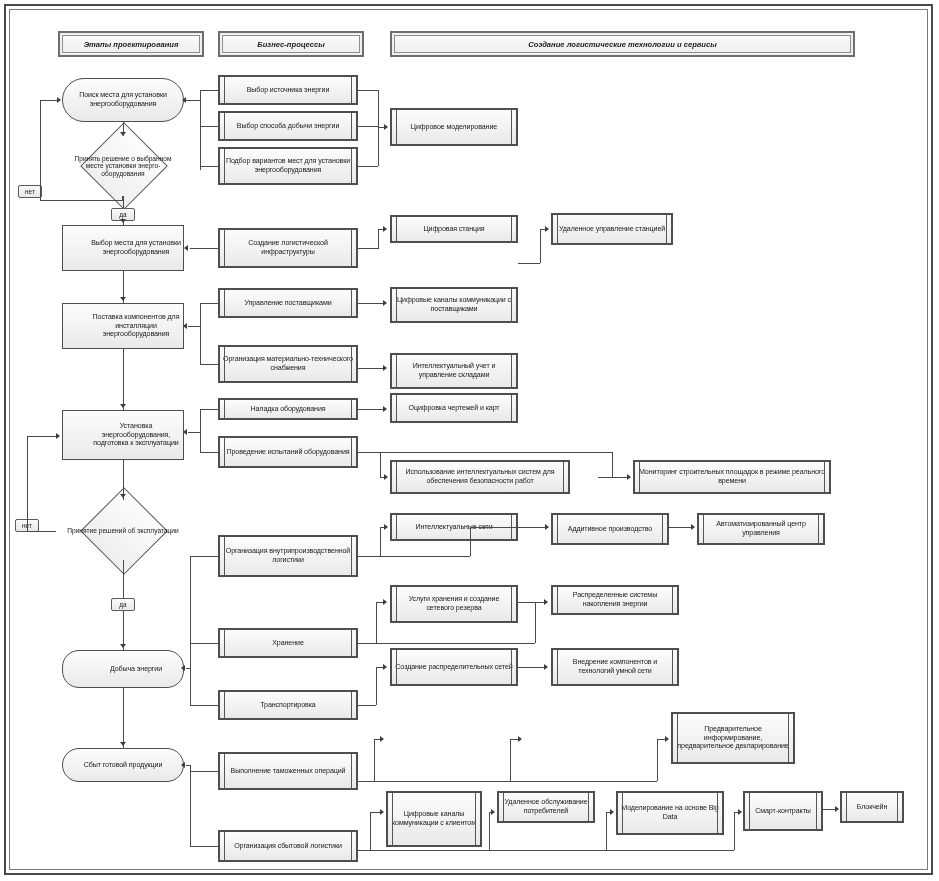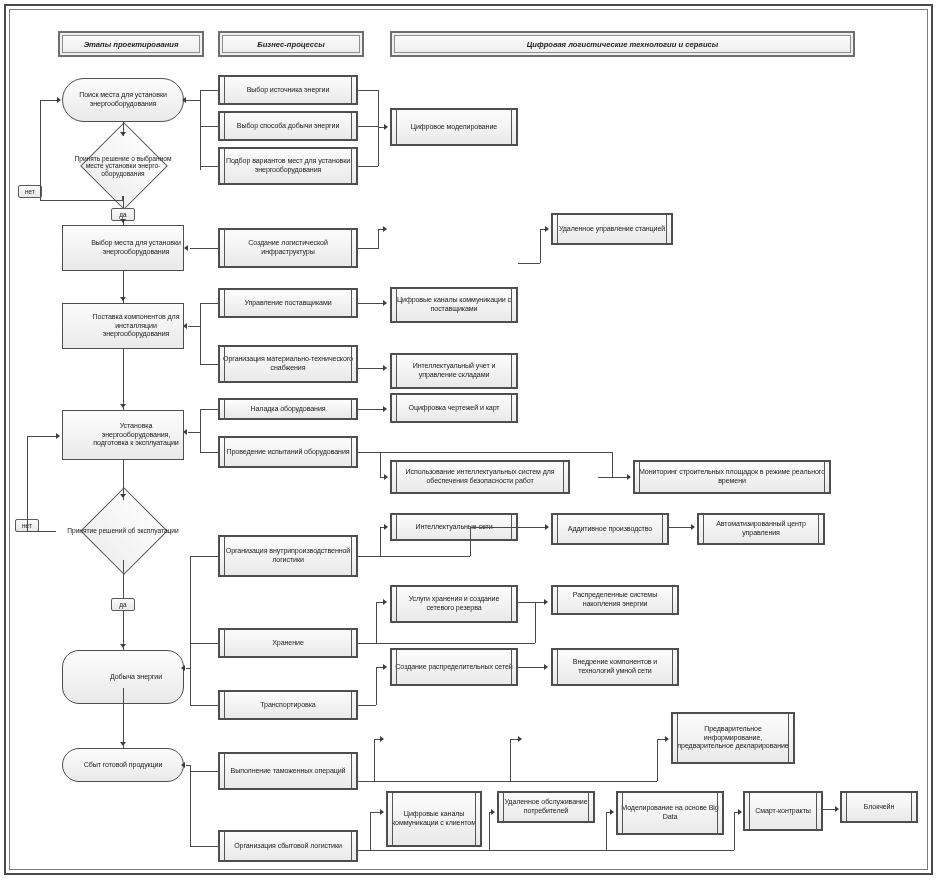--- a/index.html
+++ b/index.html
@@ -68,21 +68,21 @@
         <span>Этапы проектирования</span>
       </div>
   </div>
   <div class="banner" style="left:218px;top:31px;width:146px;height:26px;">
     <div class="inner">
         <span>Бизнес-процессы</span>
       </div>
   </div>
   <div class="banner" style="left:390px;top:31px;width:465px;height:26px;">
     <div class="inner">
-        <span>Цифровая логистические технологии и сервисы</span>
+        <span>Создание логистические технологии и сервисы</span>
       </div>
   </div>
 
   <div class="node term" style="left:62px;top:78px;width:122px;height:44px;">
     <span>Поиск места для установки энергооборудования</span>
   </div>
 
   <div class="diamond" style="left:62px;top:135px;width:122px;height:62px;">
     <div class="dshape" style="left:31px;top:0px;width:60px;height:60px;"></div>
     <div class="dtext">Принять решение о выбранном месте установки энерго-оборудования</div>
@@ -98,21 +98,21 @@
 
   <div class="node rect" style="left:62px;top:410px;width:122px;height:50px;">
     <span>Установка энергооборудования, подготовка к эксплуатации</span>
   </div>
 
   <div class="diamond" style="left:56px;top:500px;width:134px;height:62px;">
     <div class="dshape" style="left:37px;top:0px;width:60px;height:60px;"></div>
     <div class="dtext">Принятие решений об эксплуатации</div>
   </div>
 
-  <div class="node rect" style="left:62px;top:650px;width:122px;height:54px;border-radius:17px;">
+  <div class="node rect" style="left:62px;top:650px;width:122px;height:38px;border-radius:17px;">
     <span>Добыча энергии</span>
   </div>
 
   <div class="node term" style="left:62px;top:748px;width:122px;height:34px;">
     <span>Сбыт готовой продукции</span>
   </div>
 
   <div class="tag" style="left:18px;top:185px;width:24px;height:13px;">
       <span>нет</span>
     </div>
@@ -163,20 +163,23 @@
     <span>Выполнение таможенных операций</span>
   </div>
   <div class="node proc heavy" style="left:218px;top:830px;width:140px;height:32px;">
     <span>Организация сбытовой логистики</span>
   </div>
 
   <div class="node proc heavy" style="left:390px;top:108px;width:128px;height:38px;">
     <span>Цифровое моделирование</span>
   </div>
 
+  <div class="node proc heavy" style="left:390px;top:215px;width:128px;height:28px;">
+    <span>Цифровая станция</span>
+  </div>
   <div class="node proc heavy" style="left:551px;top:213px;width:122px;height:32px;">
     <span>Удаленное управление станцией</span>
   </div>
 
   <div class="node proc heavy" style="left:390px;top:287px;width:128px;height:36px;">
     <span>Цифровые каналы коммуникации с поставщиками</span>
   </div>
   <div class="node proc heavy" style="left:390px;top:353px;width:128px;height:36px;">
     <span>Интеллектуальный учет и управление складами</span>
   </div>
@@ -224,21 +227,21 @@
   </div>
   <div class="node proc heavy" style="left:497px;top:791px;width:98px;height:32px;">
     <span>Удаленное обслуживание потребителей</span>
   </div>
   <div class="node proc heavy" style="left:616px;top:791px;width:108px;height:44px;">
     <span>Моделирование на основе Big Data</span>
   </div>
   <div class="node proc heavy" style="left:743px;top:791px;width:80px;height:40px;">
     <span>Смарт-контракты</span>
   </div>
-  <div class="node proc heavy" style="left:840px;top:791px;width:78px;height:32px;">
+  <div class="node proc heavy" style="left:840px;top:791px;width:64px;height:32px;">
     <span>Блокчейн</span>
   </div>
 
   <div class="ln lv" style="left:40px;top:100px;height:100px;"></div>
   <div class="ln lh" style="left:40px;top:100px;width:20px;"></div>
   <div class="arrow ar-r" style="left:57px;top:97px;"></div>
   <div class="ln lh" style="left:40px;top:200px;width:82px;"></div>
   <div class="ln lv" style="left:122px;top:196px;height:5px;"></div>
 
   <div class="ln lv" style="left:123px;top:122px;height:14px;"></div>

